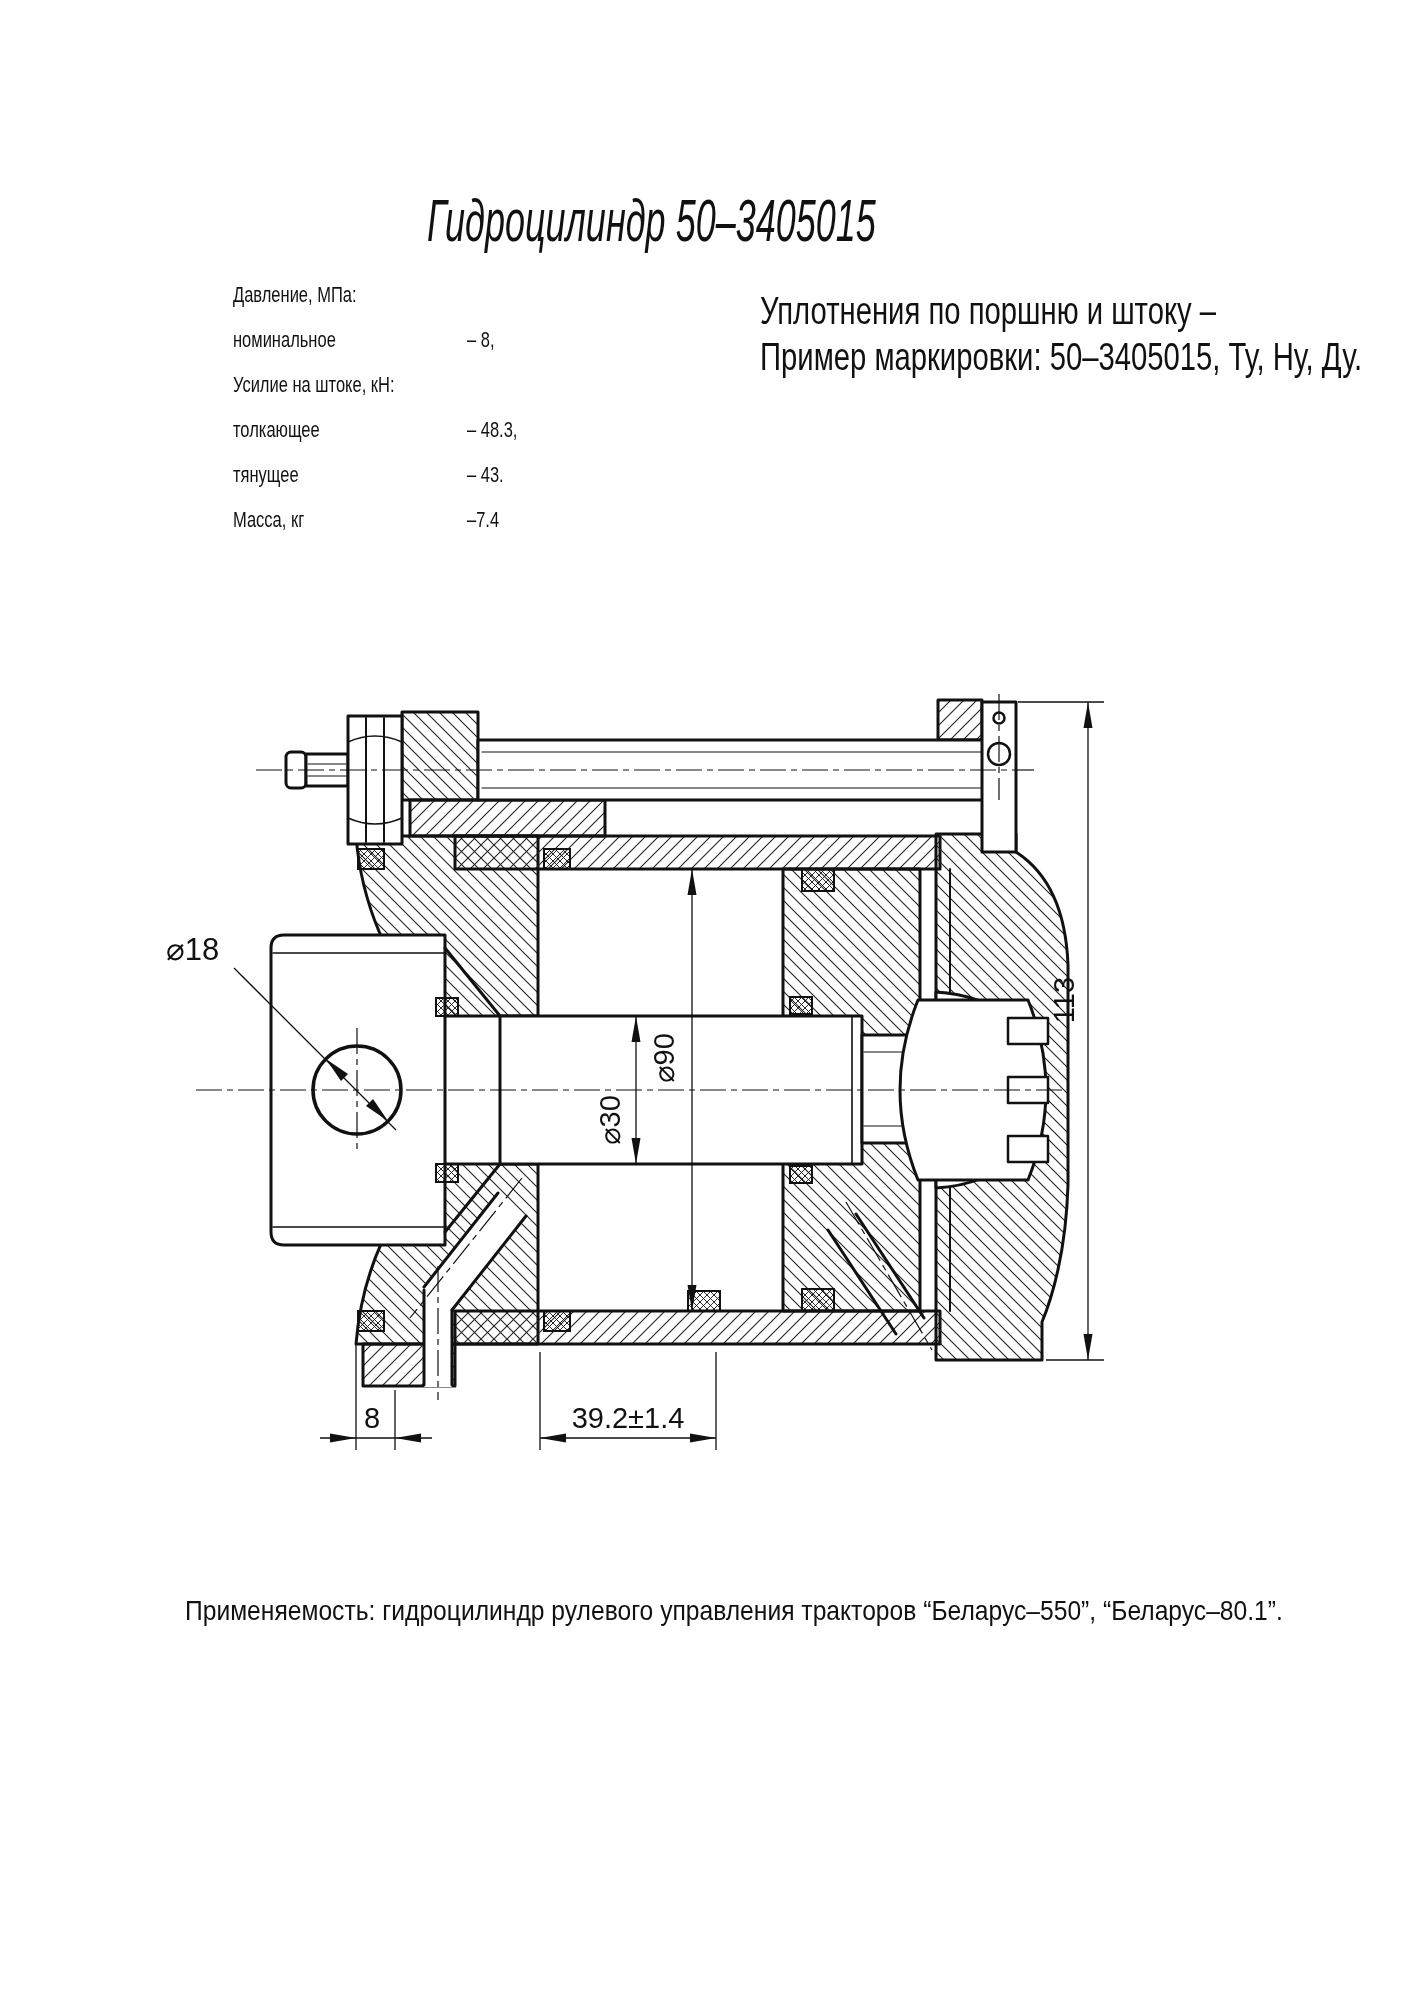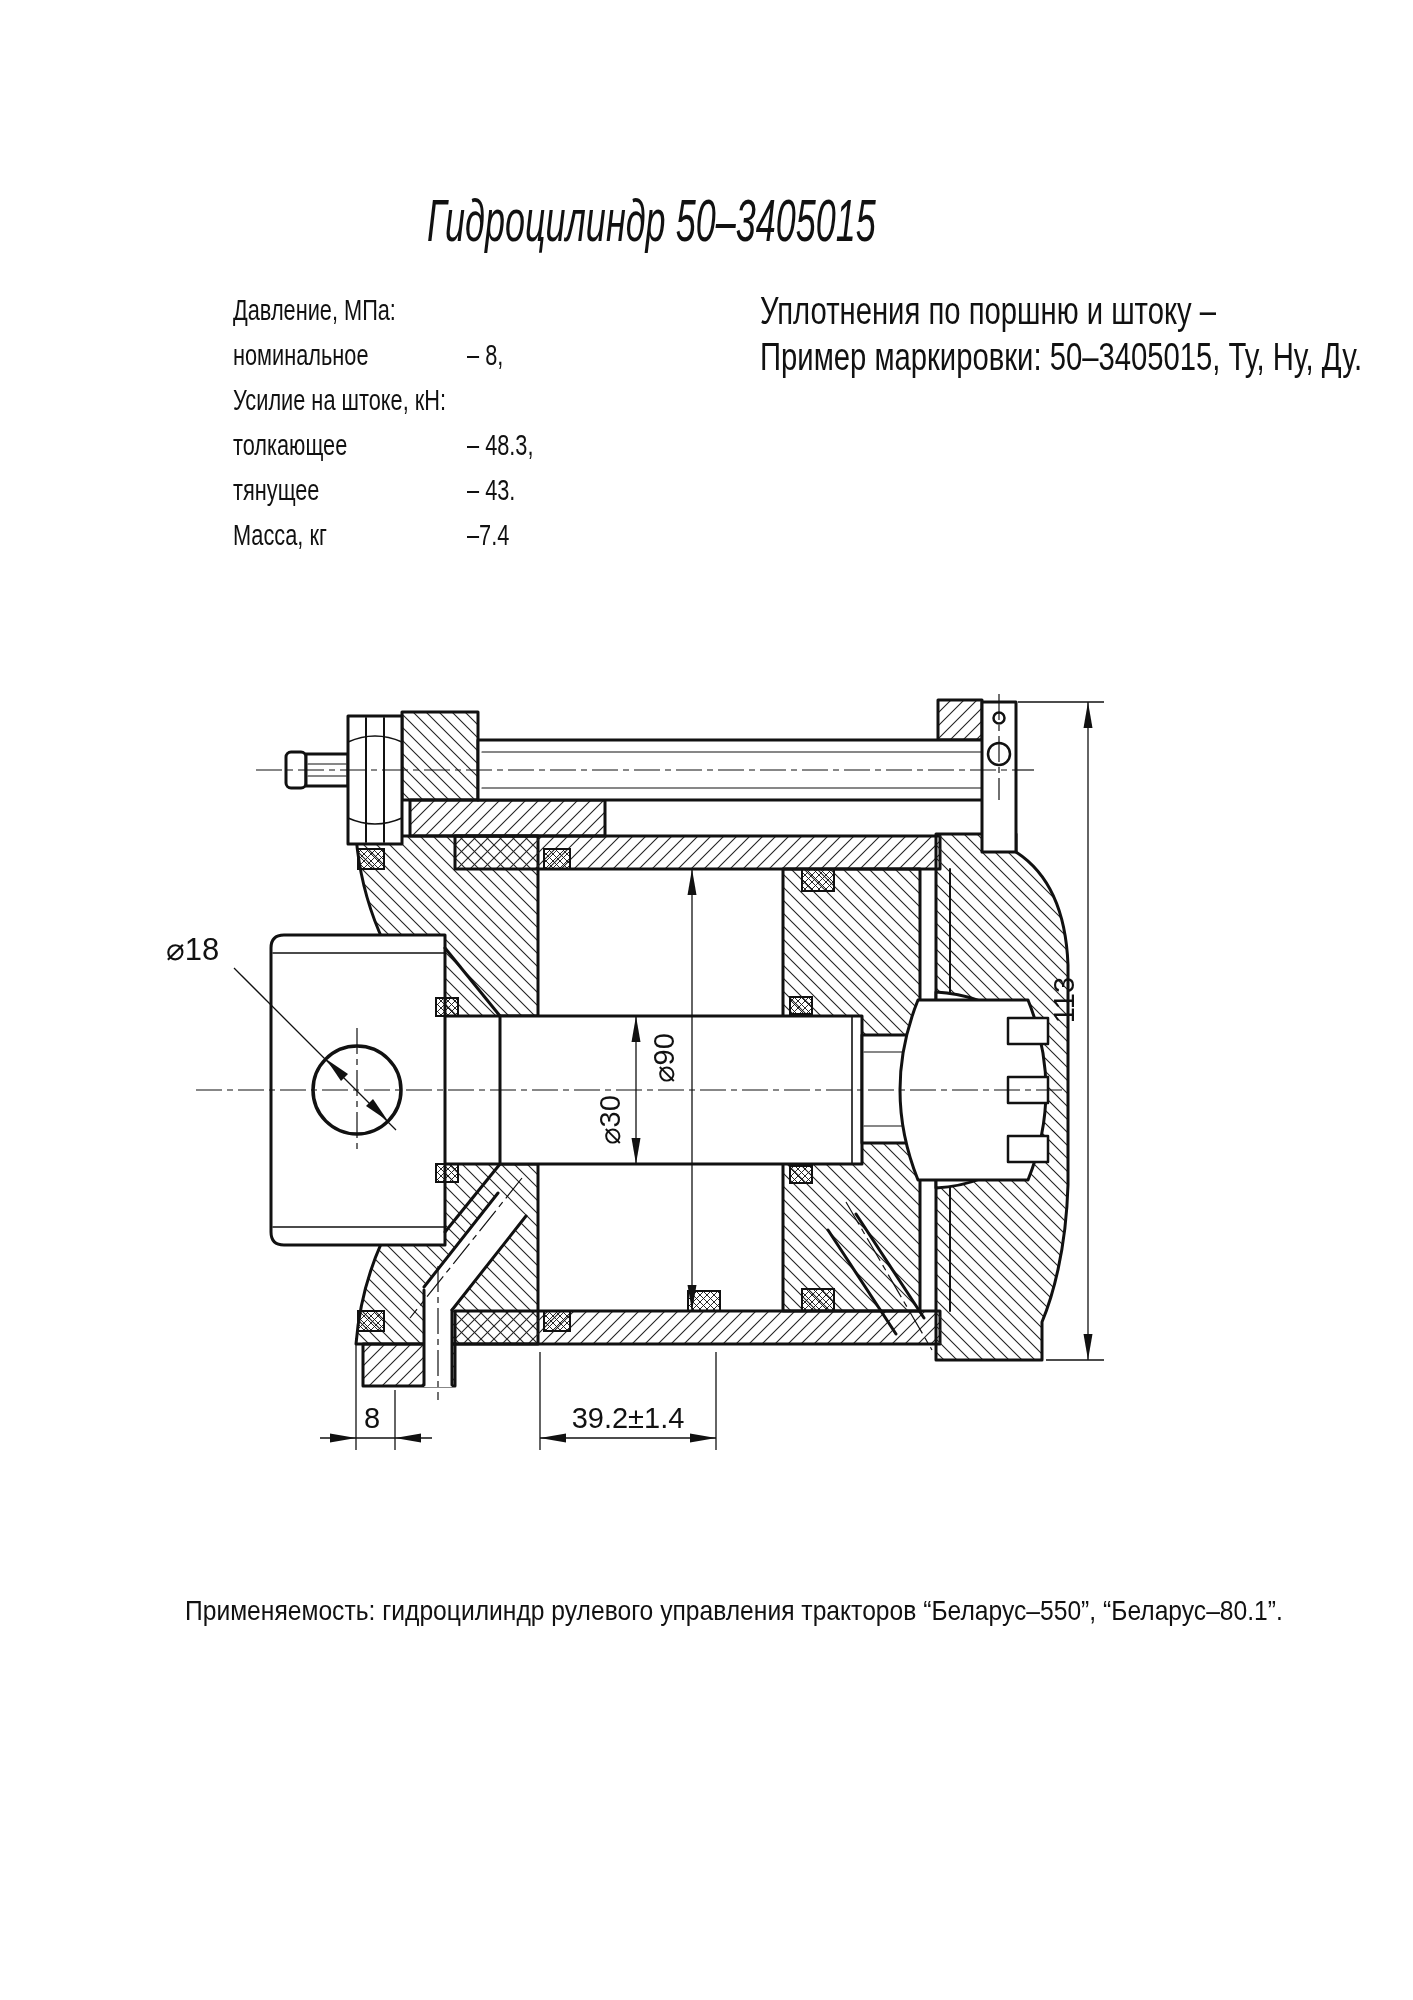--- a/index.html
+++ b/index.html
@@ -6,21 +6,21 @@
   body{
     width:1413px;height:2000px;position:relative;background:#ffffff;
     font-family:"Liberation Sans", sans-serif;color:#111;overflow:hidden;
   }
   .abs{position:absolute;white-space:nowrap;}
   .cond{display:inline-block;transform:scaleX(0.75);transform-origin:0 50%;}
   .title{
     left:427px;top:186px;font-size:60px;font-weight:500;letter-spacing:0px;font-style:italic;
   }
   .title .cond{transform:scaleX(0.60);}
-  .specs{left:233px;top:288px;width:360px;font-size:29px;}
+  .specs{left:233px;top:272px;width:360px;font-size:22px;}
   .spec-row{position:relative;height:45px;line-height:45px;}
   .spec-val{position:absolute;left:234px;top:0;}
   .notes{left:760px;top:288px;font-size:39px;}
   .note-line{height:45.5px;line-height:45.5px;}
   .application{left:185px;top:1595px;font-size:28px;}
   .application .cond{transform:scaleX(0.88);}
   svg text{font-family:"Liberation Sans", sans-serif;fill:#111;}
   svg .dim{font-size:29px;}
   svg .dimbig{font-size:31px;}
 </style>

